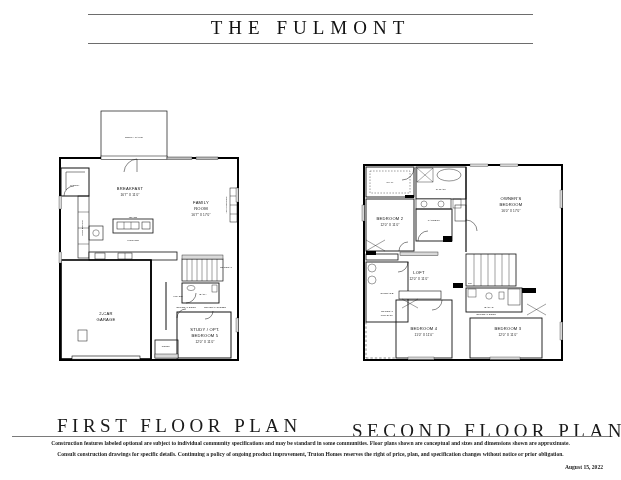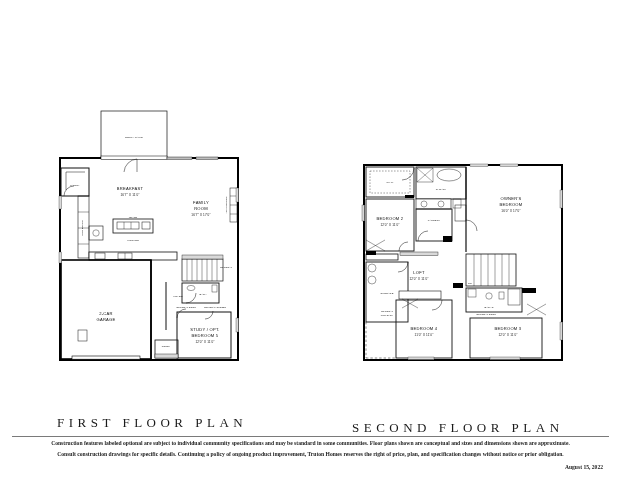--- a/index.html
+++ b/index.html
@@ -25,21 +25,21 @@
     line-height:1.1;
   }
 
   
   .plan-canvas{position:absolute;left:0;top:0;width:621px;height:480px;}
 
   
   .floor-caption{
     position:absolute;
     font-family:"Liberation Serif", serif;
-    font-size:13px;letter-spacing:4.5px;color:#1a1a1a;
+    font-size:19px;letter-spacing:4.5px;color:#1a1a1a;
     white-space:nowrap;
   }
   #cap-first{left:57px;top:415px;}
   #cap-second{left:352px;top:420px;}
 
   
   .disclaimer-rule{
     position:absolute;left:12px;top:436px;width:597px;height:1px;background:#7a7a7a;
   }
   .disclaimer{
@@ -60,20 +60,25 @@
   .dim{font-size:3.1px;letter-spacing:.15px;text-anchor:middle;}
   .tiny{font-size:2.5px;letter-spacing:.1px;text-anchor:middle;}
   .opt{font-size:2.3px;letter-spacing:.05px;text-anchor:middle;}
   .vert{font-size:2.5px;text-anchor:middle;}
 </style>
 </head>
 <body>
 
 <div class="sheet">
 
+  <div class="title-block">
+    <div class="title-rule"></div>
+    <div class="title-text">THE FULMONT</div>
+    <div class="title-rule"></div>
+  </div>
 
   <svg class="plan-canvas" viewBox="0 0 621 480">
 
     <g>
 
       <rect x="101" y="111" width="66" height="47" fill="#fff" stroke="#111" stroke-width="0.7"></rect>
       <text class="tiny" x="134" y="138">DECK / PATIO</text>
 
       <rect x="60" y="158" width="178" height="202" fill="none" stroke="#000" stroke-width="2"></rect>
 

